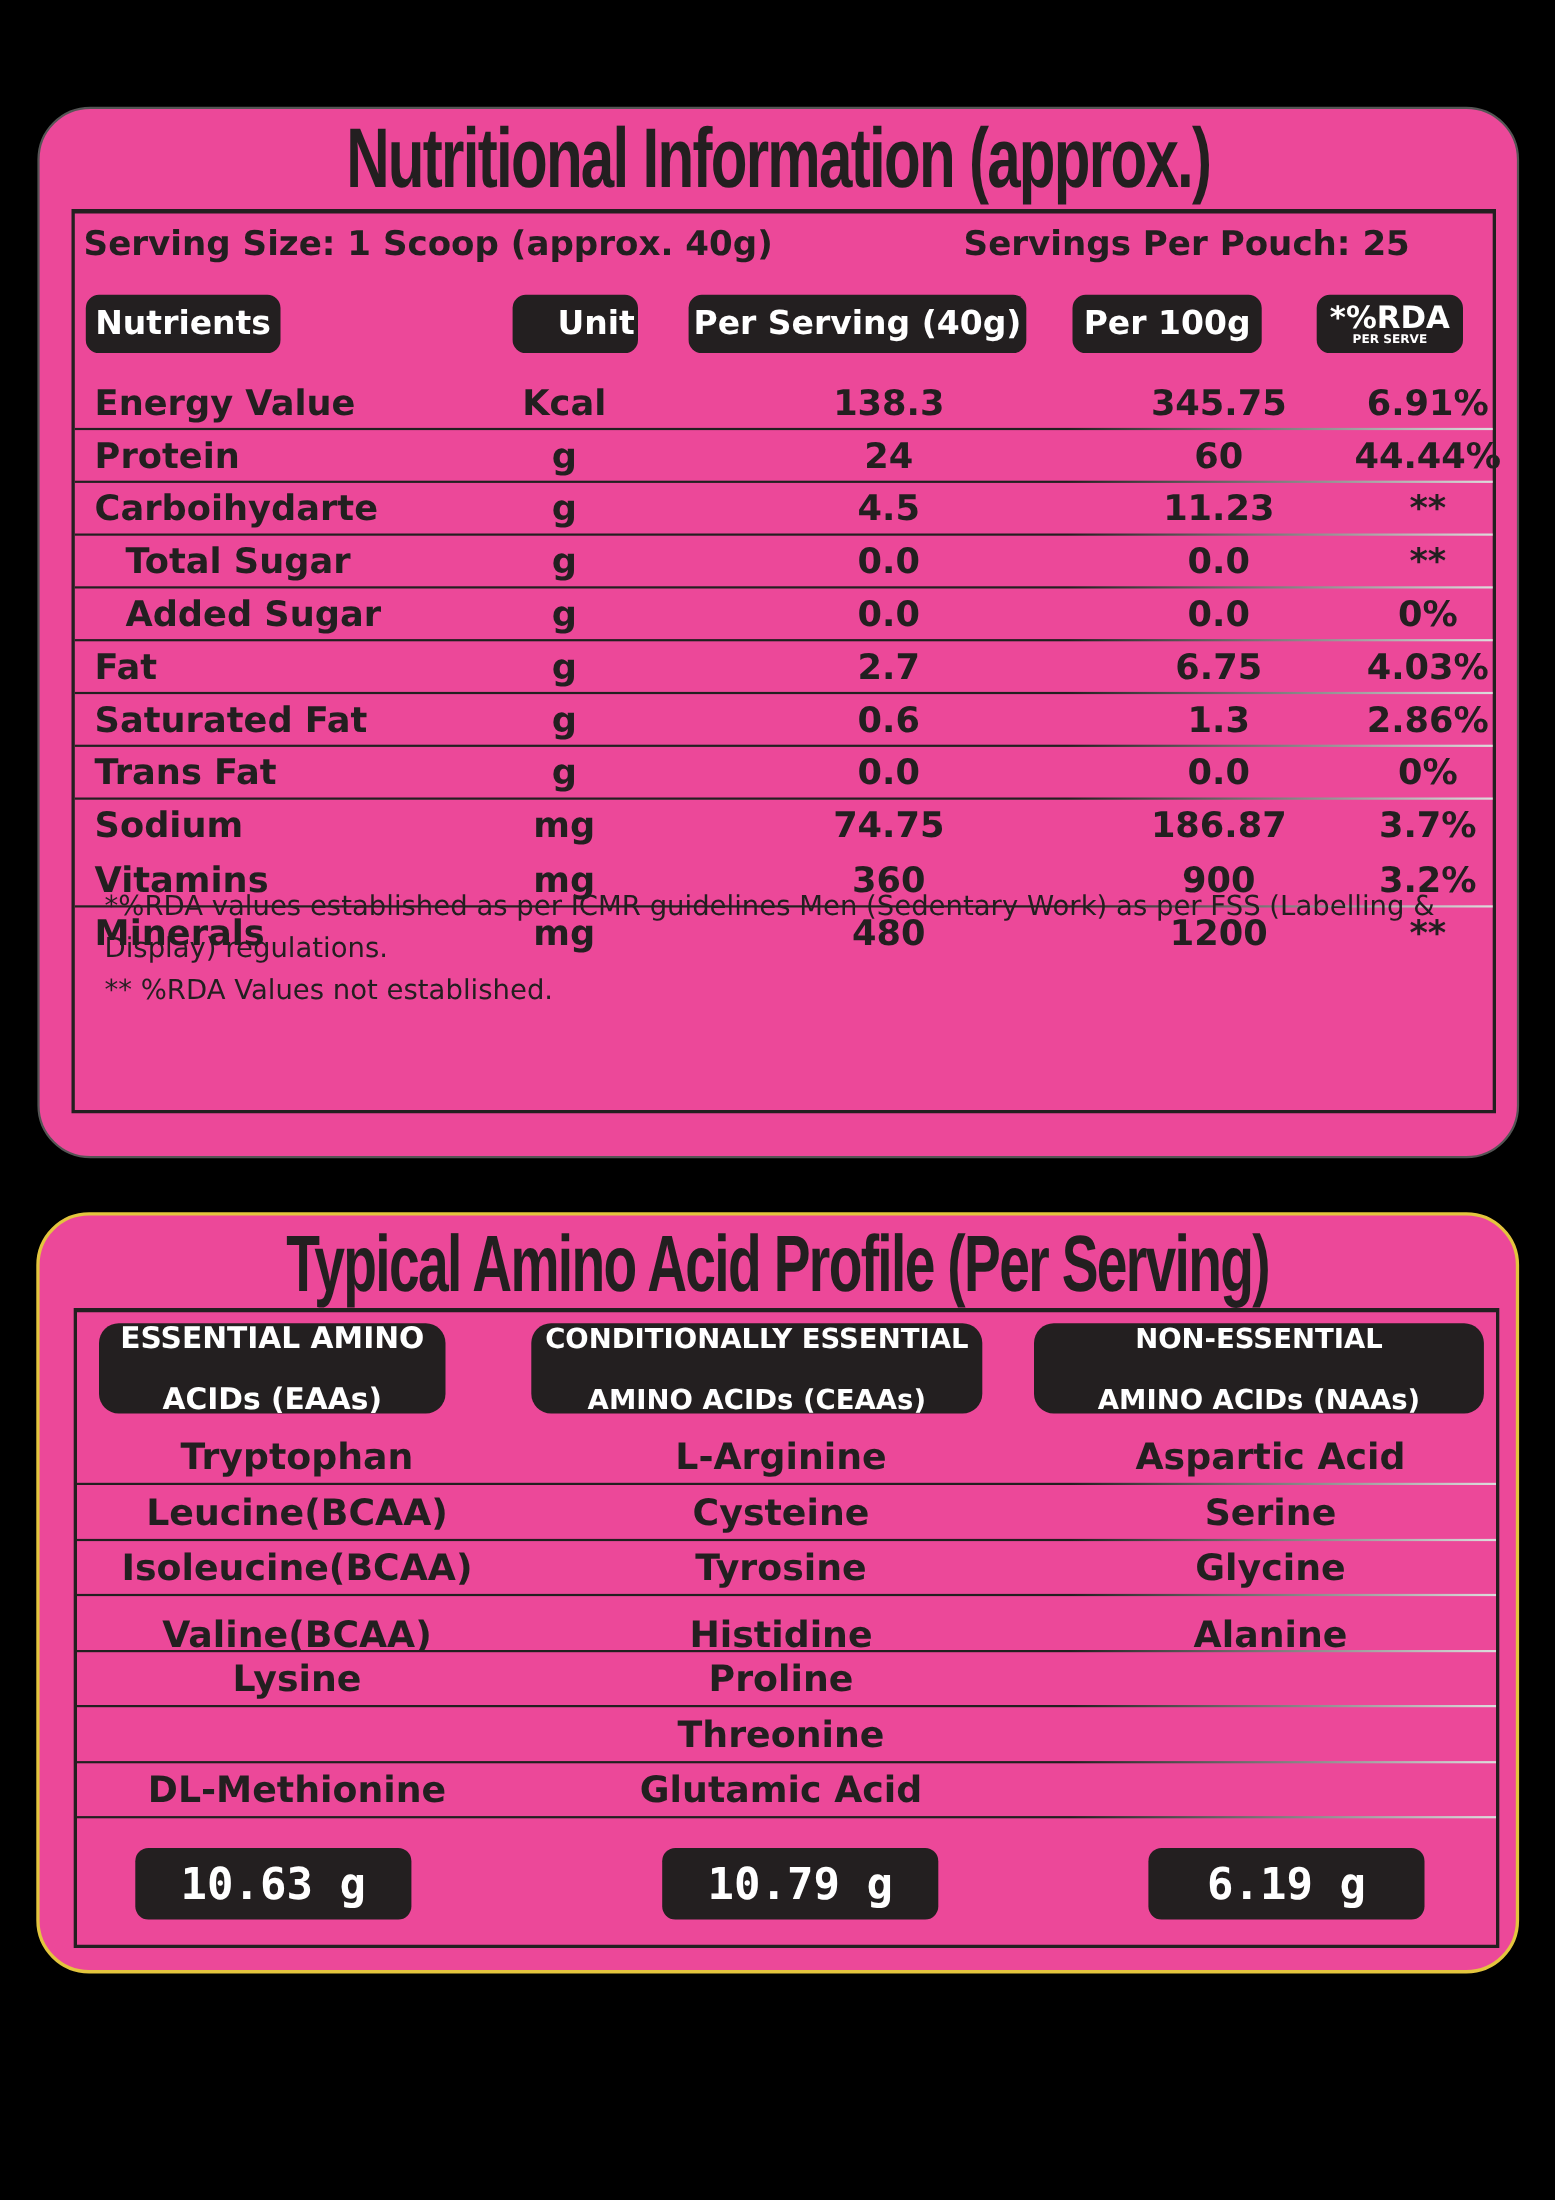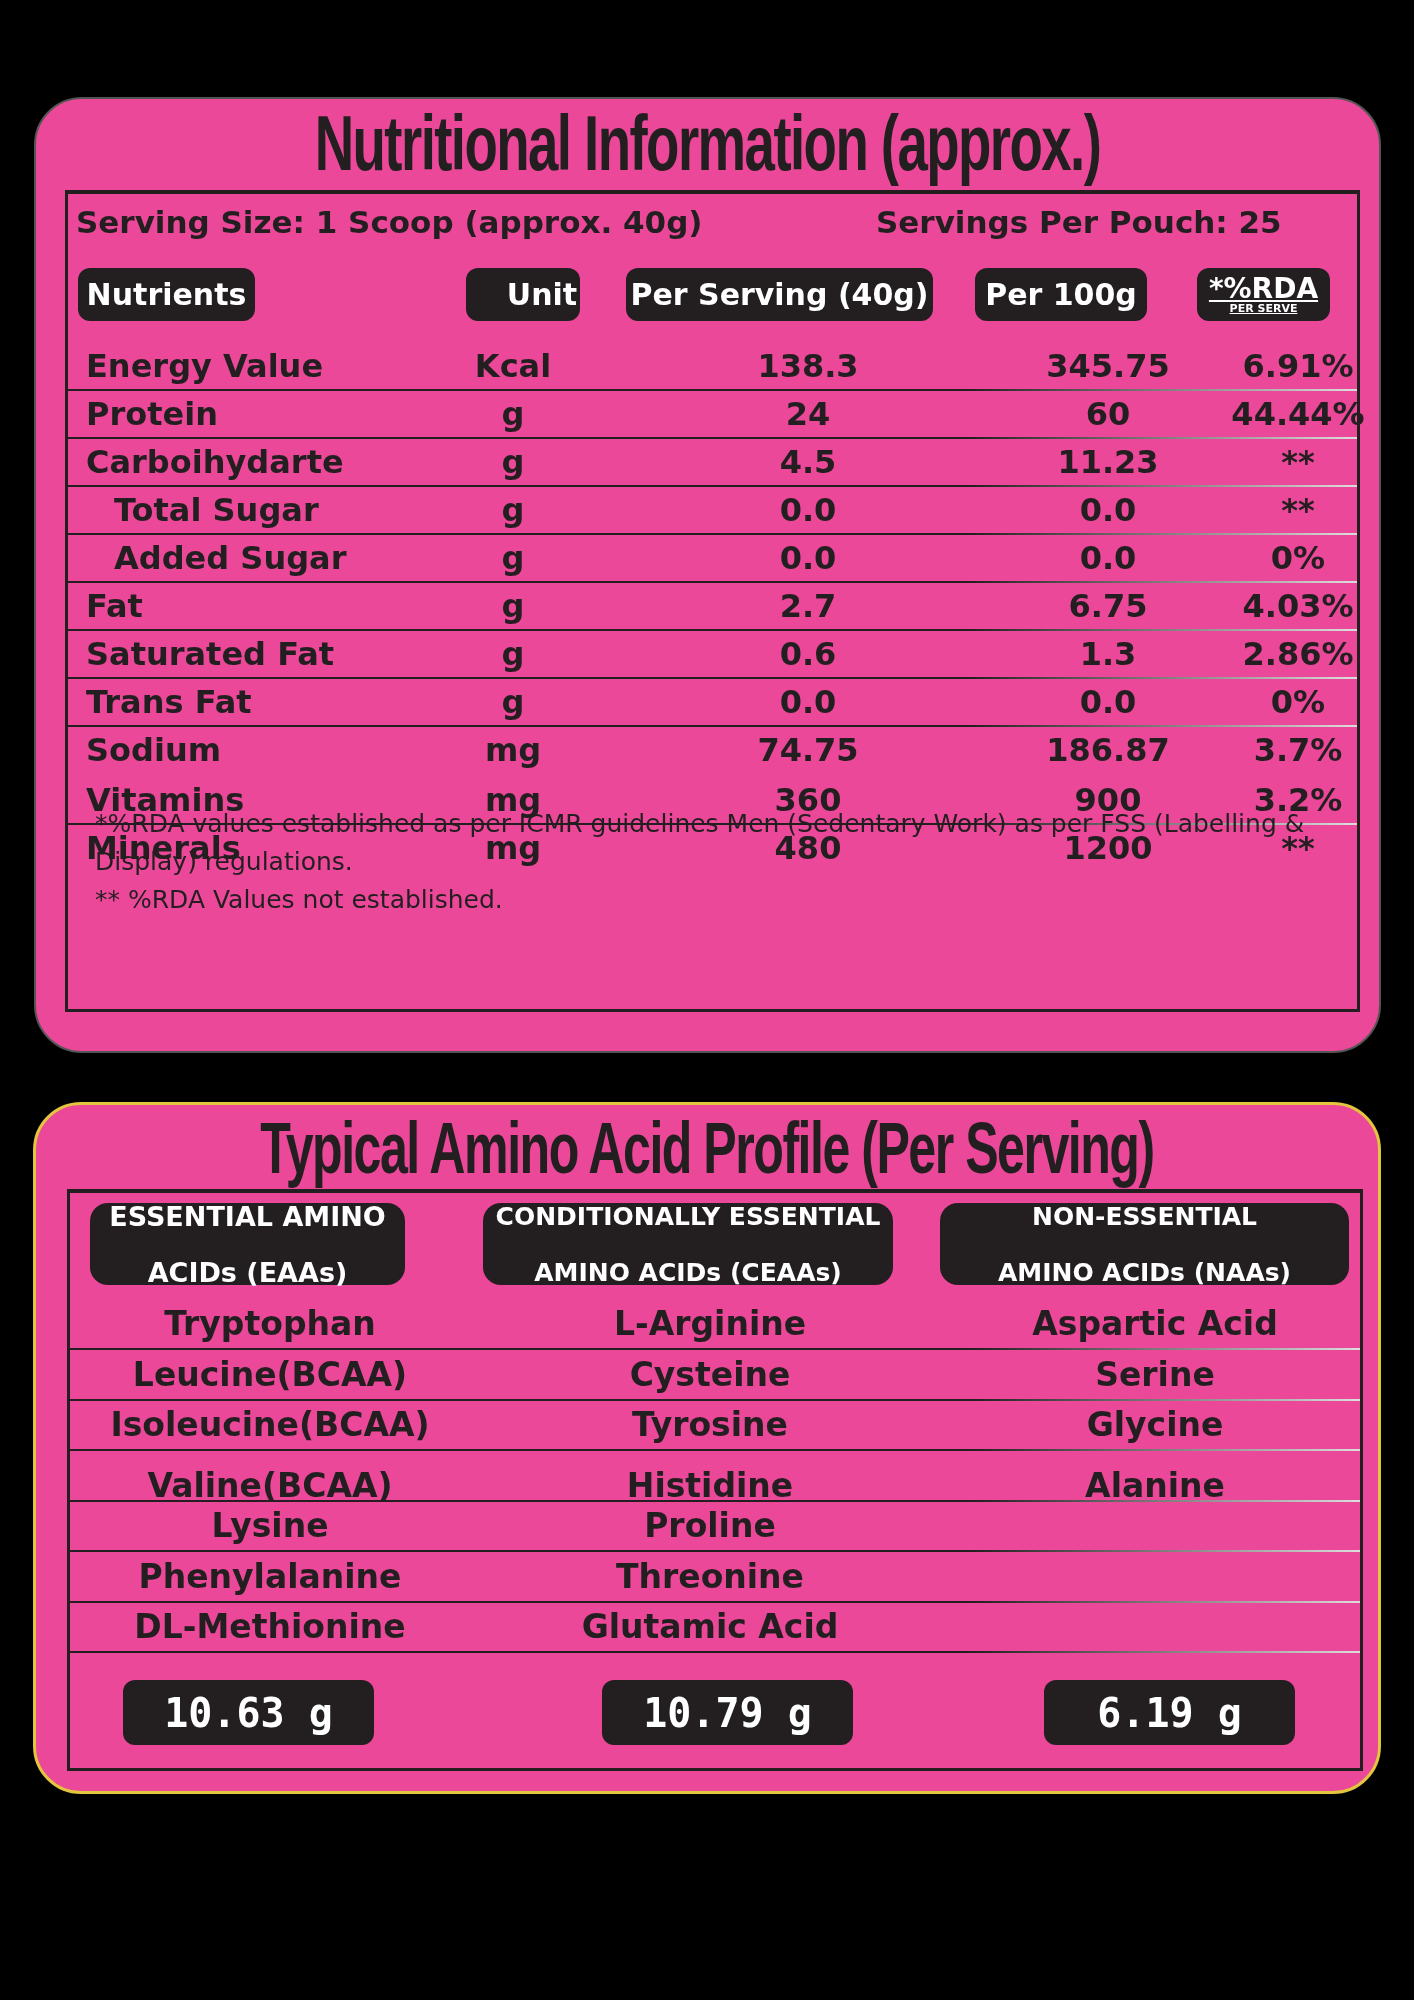--- a/index.html
+++ b/index.html
@@ -77,21 +77,21 @@
       </div>
     <div class="pill hpill" style="left:398px;width:114px;padding-left:38px;">
         <span>Unit</span>
       </div>
     <div class="pill hpill" style="left:558px;width:307px;">
         <span>Per Serving (40g)</span>
       </div>
     <div class="pill hpill" style="left:907px;width:172px;">
         <span>Per 100g</span>
       </div>
-    <div class="pill hpill" style="left:1129px;width:133px;text-decoration:underline;">
+    <div class="pill hpill" style="left:1129px;width:133px;">
       <span class="rda-main">*%RDA</span>
       <span class="rda-sub">PER SERVE</span>
     </div>
 
     <div id="nutrition-rows">
         <div class="row" style="top: 148px;">
           <div class="cell c-name">Energy Value</div>
           <div class="cell c-unit">Kcal</div>
           <div class="cell c-serv">138.3</div>
           <div class="cell c-100">345.75</div>
@@ -225,21 +225,20 @@
           <div class="cell a3">Alanine</div>
         </div>
         <div class="adiv" style="top: 306.5px;"></div>
         <div class="arow" style="top: 308px;">
           <div class="cell a1">Lysine</div>
           <div class="cell a2">Proline</div>
           <div class="cell a3"></div>
         </div>
         <div class="adiv" style="top: 357px;"></div>
         <div class="arow" style="top: 358.5px;">
-          <div class="cell a1">Phenylalanine</div>
           <div class="cell a2">Threonine</div>
           <div class="cell a3"></div>
         </div>
         <div class="adiv" style="top: 407.5px;"></div>
         <div class="arow" style="top: 409px;">
           <div class="cell a1">DL-Methionine</div>
           <div class="cell a2">Glutamic Acid</div>
           <div class="cell a3"></div>
         </div>
         <div class="adiv" style="top: 458px;"></div>

